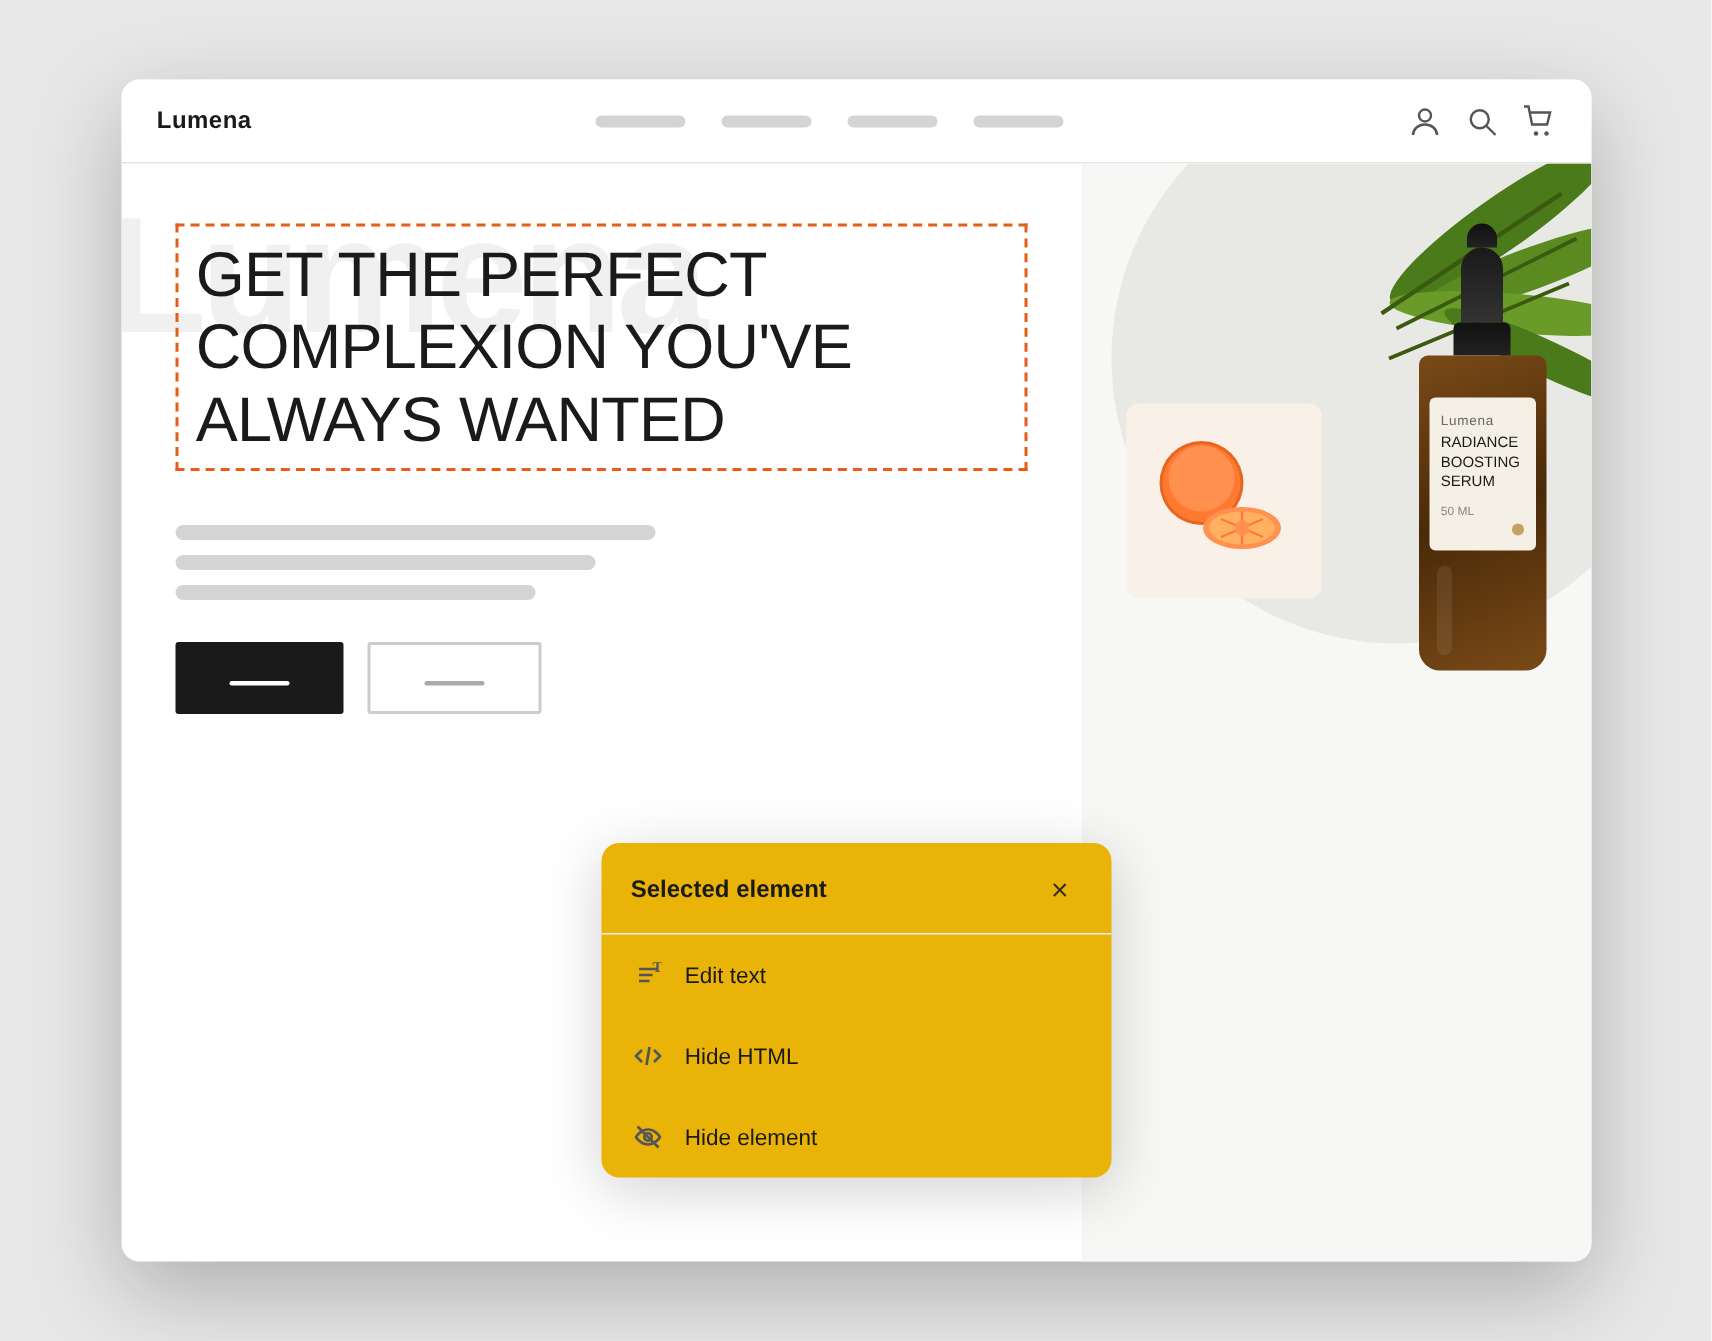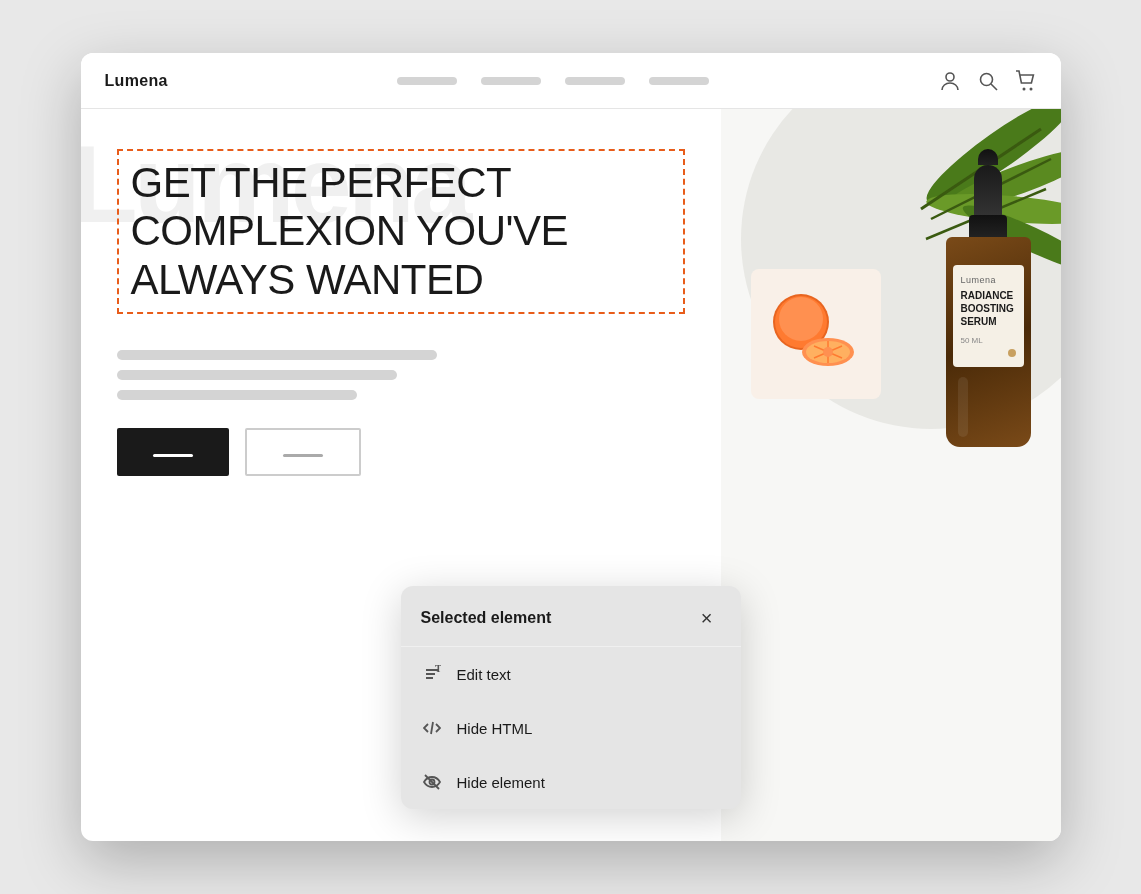--- a/index.html
+++ b/index.html
@@ -201,24 +201,24 @@
       z-index: 3;
       display: flex;
       align-items: center;
       justify-content: center;
       overflow: hidden;
     }
 
     
     .context-menu {
       position: absolute;
-      bottom: 32px;
+      bottom: 56px;
       left: 320px;
       width: 340px;
-      background: #e5e5e5;
+      background: #eab308;
       border-radius: 12px;
       box-shadow: 0 8px 40px rgba(0,0,0,0.18);
       z-index: 100;
       overflow: hidden;
     }
 
     .context-menu-header {
       display: flex;
       align-items: center;
       justify-content: space-between;
@@ -379,21 +379,21 @@
 
         <div style="width:20px;height:16px;background:linear-gradient(180deg,#111,#222);border-radius:10px 10px 0 0;"></div>
         <div style="width:28px;height:50px;background:linear-gradient(180deg,#1a1a1a,#333);border-radius:14px 14px 0 0;"></div>
 
         <div style="width:38px;height:22px;background:linear-gradient(180deg,#111,#222);border-radius:4px 4px 0 0;"></div>
 
         <div style="width:85px;height:210px;background:linear-gradient(160deg,#7a4a18,#4a2a08,#7a4a18);border-radius:6px 6px 14px 14px;position:relative;overflow:hidden;">
 
           <div style="position:absolute;top:28px;left:7px;right:7px;background:#f5f0e6;border-radius:4px;padding:10px 8px;">
             <div style="font-size:9px;color:#666;letter-spacing:0.5px;margin-bottom:4px;">Lumena</div>
-            <div style="font-size:10px;font-weight:700;color:#1a1a1a;line-height:1.3;text-transform:uppercase;">RADIANCE<br>BOOSTING<br>SERUM</div>
+            <div style="font-size:10px;font-weight:400;color:#1a1a1a;line-height:1.3;text-transform:uppercase;">RADIANCE<br>BOOSTING<br>SERUM</div>
             <div style="font-size:8px;color:#888;margin-top:8px;">50 ML</div>
 
             <div style="width:8px;height:8px;background:#c8a060;border-radius:50%;margin-top:4px;margin-left:auto;"></div>
           </div>
 
           <div style="position:absolute;bottom:10px;left:12px;width:10px;height:60px;background:rgba(255,255,255,0.08);border-radius:5px;"></div>
         </div>
       </div>
 
     </div>

